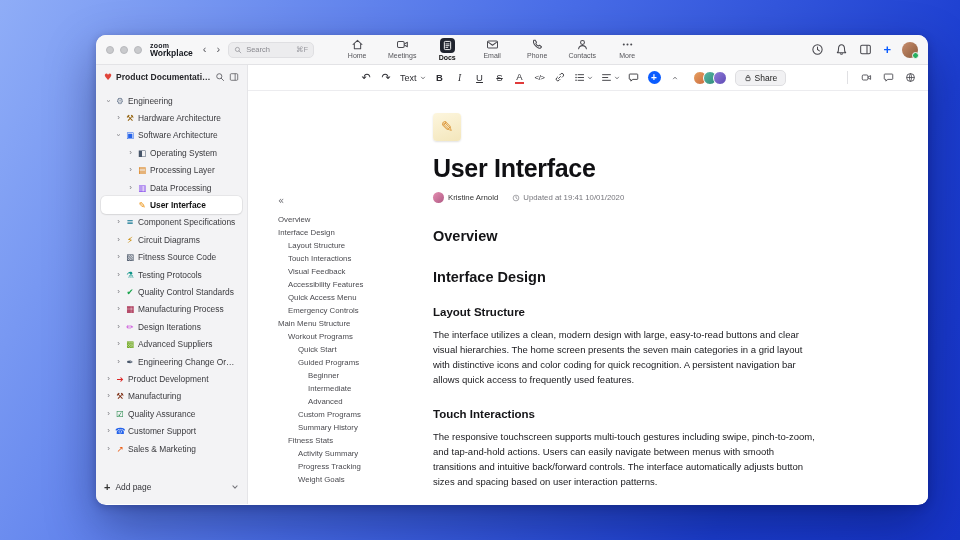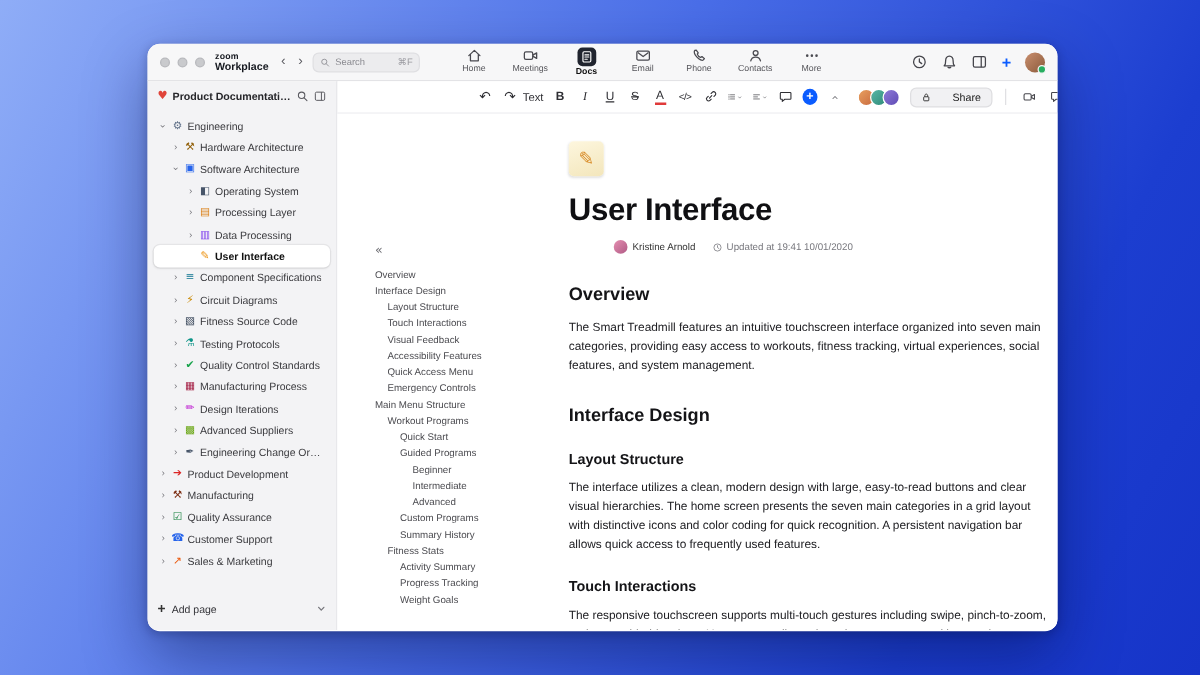--- a/index.html
+++ b/index.html
@@ -1,21 +1,21 @@
 <!DOCTYPE html>
 <html><head>
 <meta charset="utf-8">
 <style>
   * { margin:0; padding:0; box-sizing:border-box; }
   html,body { width:960px; height:540px; overflow:hidden; }
   body { font-family:"Liberation Sans","DejaVu Sans",sans-serif; }
   .desktop { position:relative; width:960px; height:540px;
     background:linear-gradient(118deg,#8fadf7 0%,#4a6ee8 45%,#1c3ed0 80%,#1634c8 100%); }
 
-  .window { position:absolute; left:118px; top:35px; width:728px; height:470px;
+  .window { position:absolute; left:96px; top:35px; width:832px; height:470px;
     background:#fff; border-radius:10px; overflow:hidden;
     box-shadow:0 20px 50px rgba(0,10,60,.40), 0 2px 8px rgba(0,10,60,.25); }
 
   
   .titlebar { height:30px; background:#f7f7f8; border-bottom:1px solid #e3e3e6;
     display:flex; align-items:center; padding:0 10px; }
   .tlights { display:flex; gap:6px; margin-right:8px; }
   .tl { width:8px; height:8px; border-radius:50%; background:#c9cacd; border:0.5px solid #b8b9bd; }
   .logo { display:flex; flex-direction:column; line-height:1; margin-right:10px; }
   .logo .z { font-size:7px; font-weight:bold; color:#15181f; letter-spacing:.2px; }
@@ -93,21 +93,21 @@
   .tbtn.acolor .abar { width:9px; height:2px; background:#e03a3a; margin-top:1px; }
   .tbtn.code { font-size:8px; letter-spacing:-0.5px; }
   .tbtn.insert { width:13px; height:13px; border-radius:50%; background:#0b5cff; color:#fff;
     font-size:10px; font-weight:bold; line-height:13px; }
   .tb-avatars { display:flex; margin-left:4px; }
   .tb-avatars .cav { width:14px; height:14px; border-radius:50%; border:1.5px solid #fff; }
   .tb-avatars .cav + .cav { margin-left:-4px; }
   .cav.a1 { background:linear-gradient(135deg,#e8a060,#c96b3f); }
   .cav.a2 { background:linear-gradient(135deg,#58b7a6,#2f8a78); }
   .cav.a3 { background:linear-gradient(135deg,#8f7bd8,#5f4bb5); }
-  .sharebtn { display:inline-flex; align-items:center; gap:17px; height:16px; padding:0 8px;
+  .sharebtn { display:inline-flex; align-items:center; gap:3px; height:16px; padding:0 8px;
     background:#f1f1f3; border:1px solid #dedee1; border-radius:5px; font-size:8.5px; color:#222; }
   .sharebtn .i { width:8px; height:8px; }
   .tb-div { width:1px; height:13px; background:#e0e0e3; margin:0 2px; }
   .tb-rgroup { margin-left:auto; display:flex; align-items:center; gap:11px; color:#46464c; }
   .tb-rgroup .i { width:11px; height:11px; display:block; }
 
   
   .docwrap { flex:1; position:relative; overflow:hidden; background:#fff; }
   .outline { position:absolute; left:30px; top:104px; width:138px; }
   .outline-collapse { font-size:10px; color:#6d6d73; margin-bottom:7px;
@@ -118,21 +118,21 @@
   .oitem.lvl-2 { padding-left:20px; }
   .oitem.lvl-3 { padding-left:30px; }
 
   .doc { margin-left:185px; width:382px; padding-top:22px; }
   .doc-icon { width:28px; height:28px; border-radius:4px;
     background:linear-gradient(160deg,#fdf6de,#f3e6bb); box-shadow:0 1px 2px rgba(0,0,0,.12);
     display:flex; align-items:center; justify-content:center; }
   .doc-icon span { font-size:15px; color:#d98e2b; font-family:"DejaVu Sans",sans-serif; }
   .doc h1 { font-size:25px; font-weight:bold; color:#101013; letter-spacing:-0.3px;
     margin:13px 0 9px; }
-  .meta { display:flex; align-items:center; gap:4px; font-size:7.8px; color:#55555a;margin-left:36px; }
+  .meta { display:flex; align-items:center; gap:4px; font-size:7.8px; color:#55555a; }
   .meta .mav { width:11px; height:11px; border-radius:50%;
     background:linear-gradient(135deg,#e58fb1,#b05a85); flex:none; }
   .meta .mname { color:#333; }
   .meta .mupd { display:flex; align-items:center; gap:3px; margin-left:10px; color:#77777d; }
   .meta .i { width:8px; height:8px; display:block; }
   .blk-h2 { font-size:14.5px; font-weight:bold; color:#141417; margin-top:25px; margin-bottom:11px; }
   .blk-h3 { font-size:11.5px; font-weight:bold; color:#141417; margin-top:21px; margin-bottom:9px; }
   .blk-p { font-size:9.5px; line-height:1.58; color:#202024; margin-bottom:10px; }
 
   [data-icon] svg { width:100%; height:100%; display:block; }
@@ -597,21 +597,20 @@
                       <path d="M7 4.4V7l2 1.5" fill="none" stroke="currentColor" stroke-width="1.1" stroke-linecap="round"></path>
                     </svg>
                   </span>
                 <span>Updated at 19:41 10/01/2020</span>
               </span>
             </div>
             <div>
 
                 <div class="blk blk-h2">Overview</div>
 
-                <div class="blk blk-p">The Smart Treadmill features an intuitive touchscreen interface organized into seven main categories, providing easy access to workouts, fitness tracking, virtual experiences, social features, and system management.</div>
 
                 <div class="blk blk-h2">Interface Design</div>
 
                 <div class="blk blk-h3">Layout Structure</div>
 
                 <div class="blk blk-p">The interface utilizes a clean, modern design with large, easy-to-read buttons and clear visual hierarchies. The home screen presents the seven main categories in a grid layout with distinctive icons and color coding for quick recognition. A persistent navigation bar allows quick access to frequently used features.</div>
 
                 <div class="blk blk-h3">Touch Interactions</div>
 
                 <div class="blk blk-p">The responsive touchscreen supports multi-touch gestures including swipe, pinch-to-zoom, and tap-and-hold actions. Users can easily navigate between menus with smooth transitions and intuitive back/forward controls. The interface automatically adjusts button sizes and spacing based on user interaction patterns.</div>

